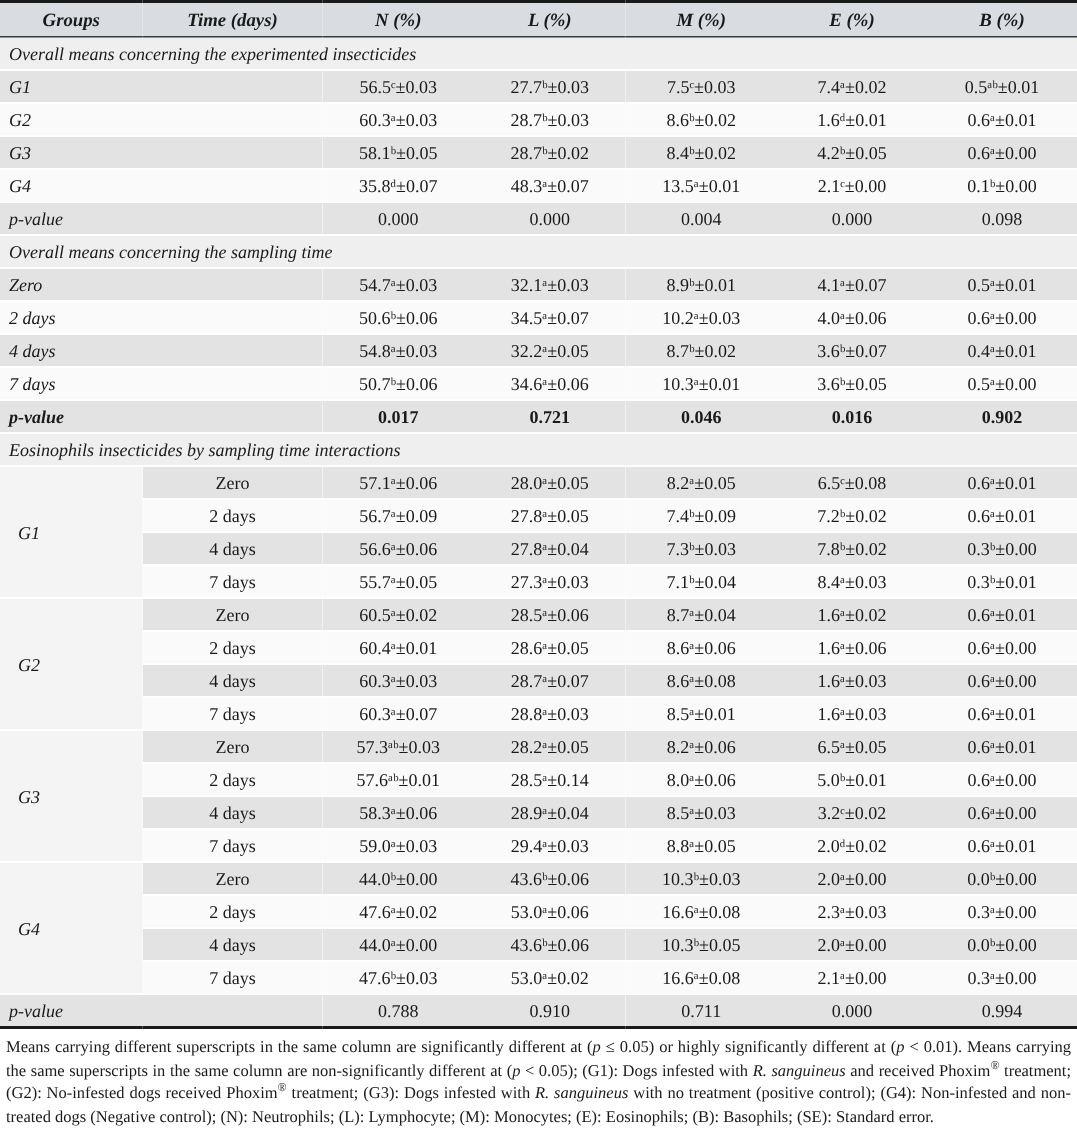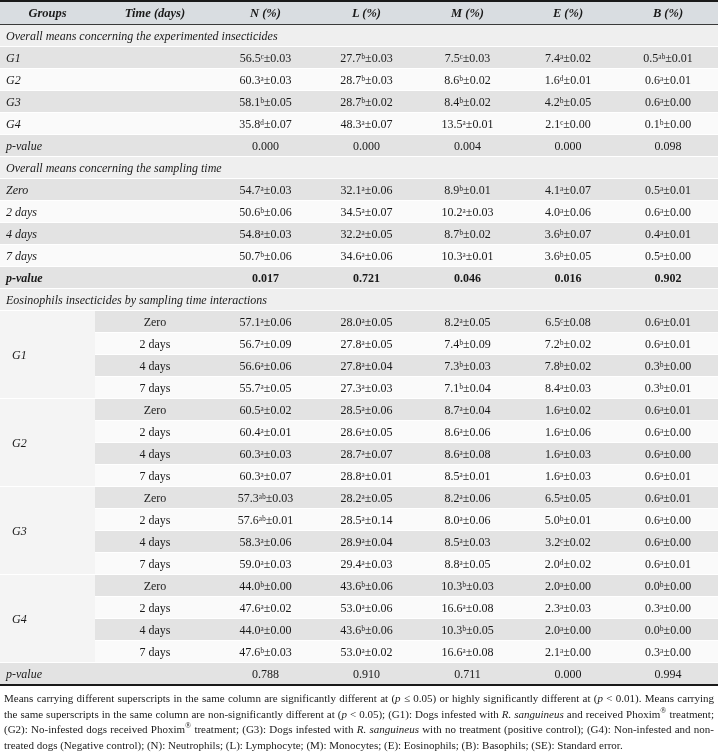--- a/index.html
+++ b/index.html
@@ -142,21 +142,21 @@
         <td>0.000</td>
         <td>0.098</td>
       </tr>
 
       <tr class="sec">
         <td colspan="7">Overall means concerning the sampling time</td>
       </tr>
       <tr class="gray">
         <td class="lab" colspan="2">Zero</td>
         <td>54.7ᵃ±0.03</td>
-        <td>32.1ᵃ±0.06</td>
+        <td>32.1ᵃ±0.03</td>
         <td>8.9ᵇ±0.01</td>
         <td>4.1ᵃ±0.07</td>
         <td>0.5ᵃ±0.01</td>
       </tr>
       <tr class="lite">
         <td class="lab" colspan="2">2 days</td>
         <td>50.6ᵇ±0.06</td>
         <td>34.5ᵃ±0.07</td>
         <td>10.2ᵃ±0.03</td>
         <td>4.0ᵃ±0.06</td>
@@ -246,21 +246,21 @@
         <td>4 days</td>
         <td>60.3ᵃ±0.03</td>
         <td>28.7ᵃ±0.07</td>
         <td>8.6ᵃ±0.08</td>
         <td>1.6ᵃ±0.03</td>
         <td>0.6ᵃ±0.00</td>
       </tr>
       <tr class="lite">
         <td>7 days</td>
         <td>60.3ᵃ±0.07</td>
-        <td>28.8ᵃ±0.01</td>
+        <td>28.8ᵃ±0.03</td>
         <td>8.5ᵃ±0.01</td>
         <td>1.6ᵃ±0.03</td>
         <td>0.6ᵃ±0.01</td>
       </tr>
 
       <tr class="gray">
         <td class="glab" rowspan="4">G3</td>
         <td>Zero</td>
         <td>57.3ᵃᵇ±0.03</td>
         <td>28.2ᵃ±0.05</td>

